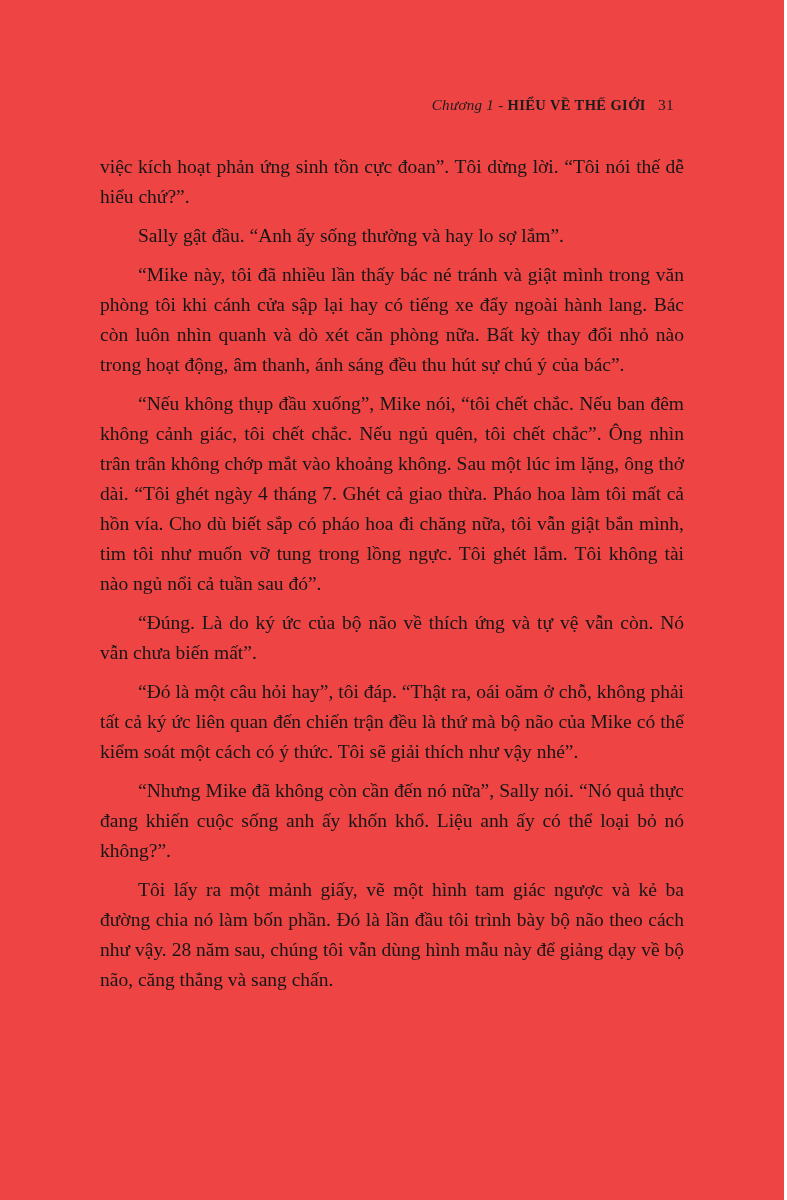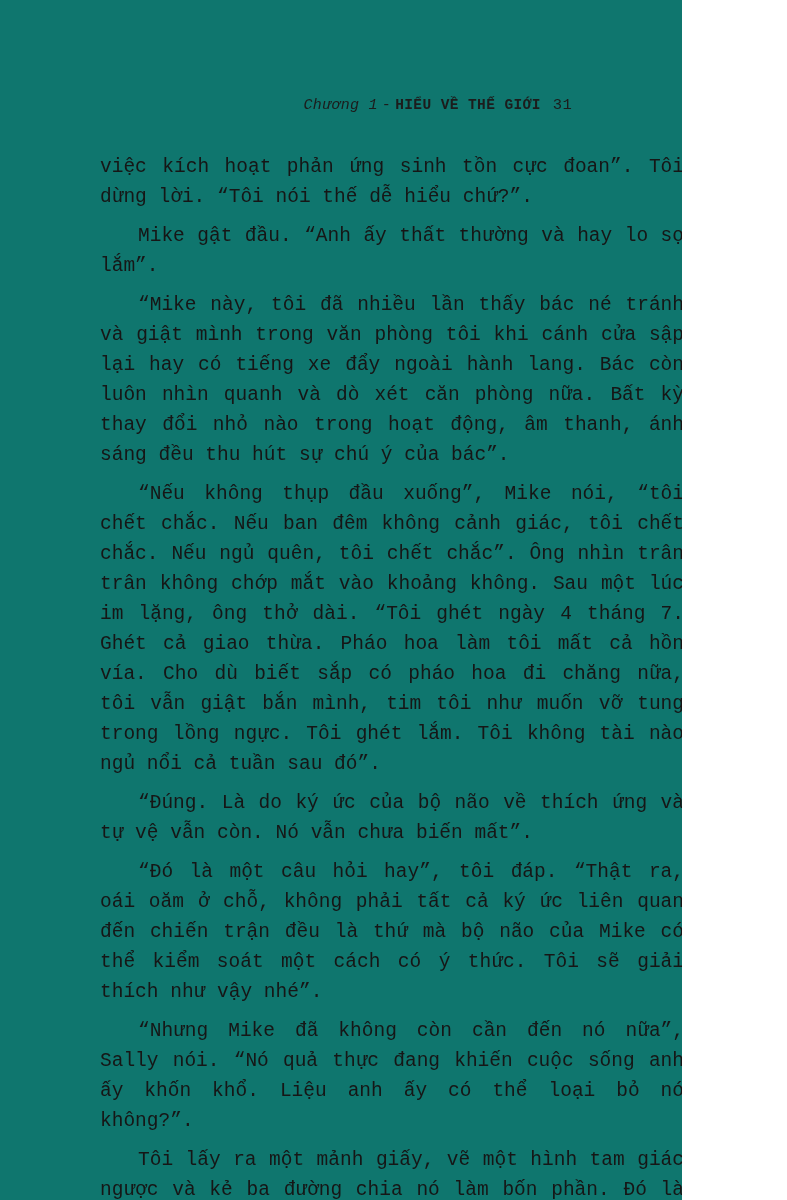--- a/index.html
+++ b/index.html
@@ -2,24 +2,24 @@
 <html><head>
 <meta charset="utf-8">
 <style>
   html, body {
     margin: 0;
     padding: 0;
     background: #ffffff;
   }
   .page {
     position: relative;
-    width: 682px;
+    width: 784px;
     height: 1200px;
-    background: #0f766e;
-    font-family: Liberation Mono, monospace;
+    background: #ef4444;
+    font-family: Liberation Serif, serif;
     color: #151515;
     overflow: hidden;
     box-sizing: border-box;
   }
   .running-header {
     position: absolute;
     top: 96px;
     right: 110px;
     font-size: 15px;
     letter-spacing: 0.3px;
@@ -65,21 +65,21 @@
 <body>
 
 <div class="page">
 
   <div class="running-header">
     <span class="chapter">Chương 1</span><span class="sep">-</span><span class="book-title">HIỂU VỀ THẾ GIỚI</span><span class="page-num">31</span>
   </div>
 
   <div class="body-text">
     <p class="no-indent">việc kích hoạt phản ứng sinh tồn cực đoan”. Tôi dừng lời. “Tôi nói thế dễ hiểu chứ?”.</p>
-    <p>Mike gật đầu. “Anh ấy thất thường và hay lo sợ lắm”.</p>
+    <p>Sally gật đầu. “Anh ấy sống thường và hay lo sợ lắm”.</p>
     <p>“Mike này, tôi đã nhiều lần thấy bác né tránh và giật mình trong văn phòng tôi khi cánh cửa sập lại hay có tiếng xe đẩy ngoài hành lang. Bác còn luôn nhìn quanh và dò xét căn phòng nữa. Bất kỳ thay đổi nhỏ nào trong hoạt động, âm thanh, ánh sáng đều thu hút sự chú ý của bác”.</p>
     <p>“Nếu không thụp đầu xuống”, Mike nói, “tôi chết chắc. Nếu ban đêm không cảnh giác, tôi chết chắc. Nếu ngủ quên, tôi chết chắc”. Ông nhìn trân trân không chớp mắt vào khoảng không. Sau một lúc im lặng, ông thở dài. “Tôi ghét ngày 4 tháng 7. Ghét cả giao thừa. Pháo hoa làm tôi mất cả hồn vía. Cho dù biết sắp có pháo hoa đi chăng nữa, tôi vẫn giật bắn mình, tim tôi như muốn vỡ tung trong lồng ngực. Tôi ghét lắm. Tôi không tài nào ngủ nổi cả tuần sau đó”.</p>
     <p>“Đúng. Là do ký ức của bộ não về thích ứng và tự vệ vẫn còn. Nó vẫn chưa biến mất”.</p>
     <p>“Đó là một câu hỏi hay”, tôi đáp. “Thật ra, oái oăm ở chỗ, không phải tất cả ký ức liên quan đến chiến trận đều là thứ mà bộ não của Mike có thể kiểm soát một cách có ý thức. Tôi sẽ giải thích như vậy nhé”.</p>
     <p>“Nhưng Mike đã không còn cần đến nó nữa”, Sally nói. “Nó quả thực đang khiến cuộc sống anh ấy khốn khổ. Liệu anh ấy có thể loại bỏ nó không?”.</p>
     <p>Tôi lấy ra một mảnh giấy, vẽ một hình tam giác ngược và kẻ ba đường chia nó làm bốn phần. Đó là lần đầu tôi trình bày bộ não theo cách như vậy. 28 năm sau, chúng tôi vẫn dùng hình mẫu này để giảng dạy về bộ não, căng thẳng và sang chấn.</p>
   </div>
 
 </div>
 

